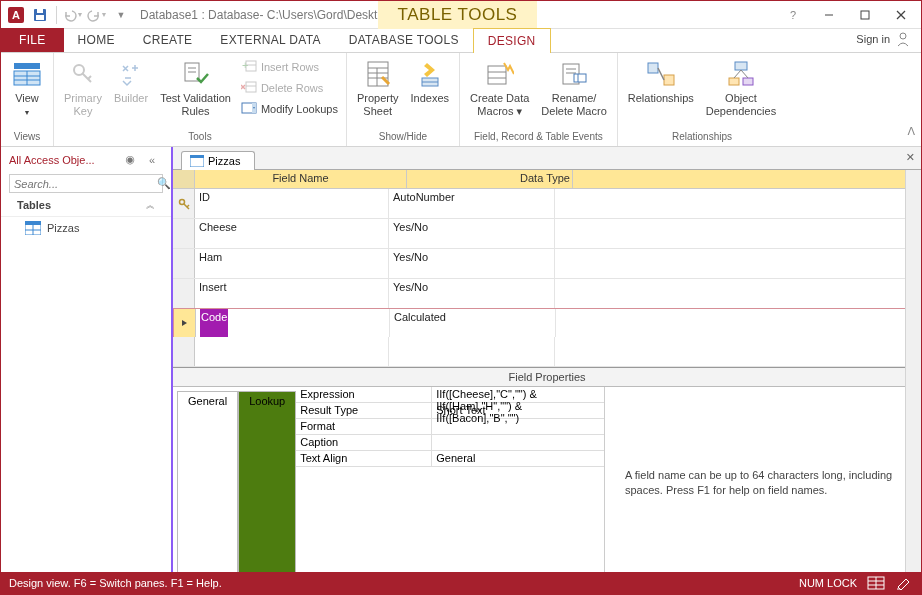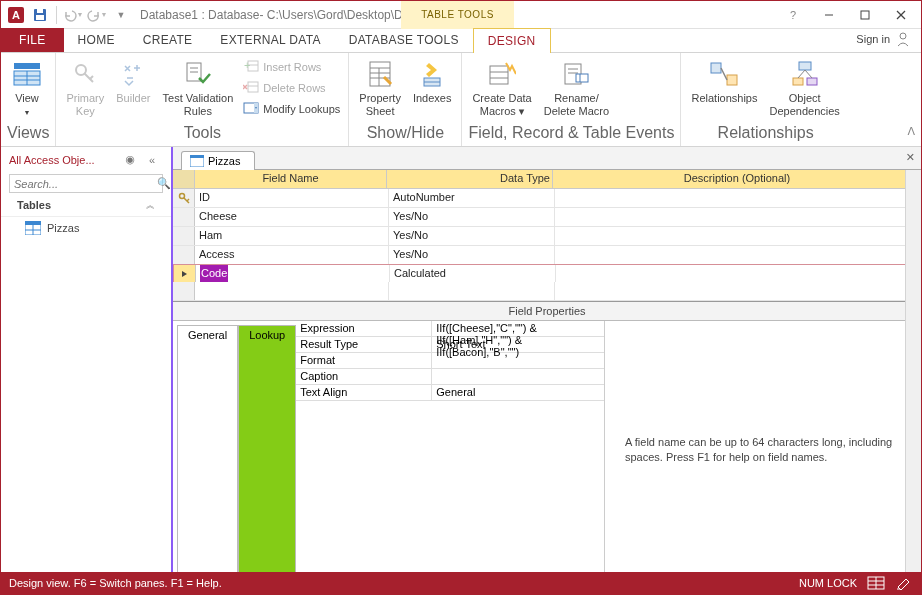--- a/index.html
+++ b/index.html
@@ -3,33 +3,33 @@
 <meta charset="utf-8">
 <style>
 *{margin:0;padding:0;box-sizing:border-box;font-family:"Segoe UI",Tahoma,sans-serif;font-size:11px;-webkit-font-smoothing:antialiased}
 body{width:922px;height:595px;background:#fff;overflow:hidden;border:1px solid #a6202d;position:relative}
 
 .titlebar{height:28px;background:#fff;border-bottom:1px solid #e1e1e1;display:flex;align-items:center;padding:0 2px}
 .qat{display:flex;align-items:center;gap:2px;padding-left:2px}
 .qat-btn{width:22px;height:22px;display:flex;align-items:center;justify-content:center;color:#a6202d}
 .qat-sep{width:1px;height:18px;background:#d4d4d4;margin:0 3px}
 .title-text{flex:1;text-align:left;color:#777;font-size:12px;padding-left:8px;white-space:nowrap;overflow:hidden}
-.contextual{background:#fff3c7;color:#7a6200;padding:4px 20px;font-size:10px;letter-spacing:.5px;font-weight:400;height:28px;display:flex;align-items:center}
+.contextual{background:#fff3c7;color:#7a6200;padding:4px 20px;font-size:17px;letter-spacing:.5px;font-weight:400;height:28px;display:flex;align-items:center}
 .win-btn{width:36px;height:24px;display:flex;align-items:center;justify-content:center;color:#666}
 
 .tabs{height:24px;background:#fff;display:flex;align-items:flex-end;border-bottom:1px solid #d4d4d4;position:relative}
 .tab{padding:5px 14px;font-size:12px;color:#444;cursor:pointer;letter-spacing:.3px}
 .tab.file{background:#a6202d;color:#fff;padding:5px 18px}
 .tab.active{background:#fff;color:#a6202d;border:1px solid #e8c550;border-bottom:none;margin-bottom:-1px;background:#fff}
 .signin{margin-left:auto;padding:5px 10px;color:#444;display:flex;align-items:center;gap:5px}
 
 .ribbon{height:94px;background:#fff;border-bottom:1px solid #d4d4d4;display:flex}
 .group{border-right:1px solid #e1e1e1;padding:3px 6px 2px;display:flex;flex-direction:column;justify-content:space-between}
 .group-body{display:flex;align-items:flex-start;gap:4px;flex:1}
-.group-label{text-align:center;font-size:16px;color:#666;padding:2px 0}
+.group-label{text-align:center;font-size:10px;color:#666;padding:2px 0}
 .bigbtn{display:flex;flex-direction:column;align-items:center;justify-content:flex-start;padding:2px 4px;min-width:36px;gap:2px}
 .bigbtn .ico{width:32px;height:32px;display:flex;align-items:center;justify-content:center}
 .bigbtn .lbl{font-size:11px;text-align:center;line-height:1.15;color:#444}
 .smallrow{display:flex;align-items:center;gap:4px;padding:1px 2px;color:#444}
 .smallrow .ico{width:16px;height:16px}
 .disabled{opacity:.45}
 
 .main{display:flex;height:432px}
 .navpane{width:172px;border-right:2px solid #8b5cf6;background:#fff;display:flex;flex-direction:column}
 .nav-header{display:flex;align-items:center;padding:6px 8px;font-size:16px;color:#a6202d}
@@ -39,38 +39,38 @@
 .nav-group{padding:4px 16px;font-size:12px;color:#444;border-bottom:1px solid #eee;display:flex;justify-content:space-between}
 .nav-item{padding:4px 8px 4px 24px;display:flex;align-items:center;gap:6px;color:#444}
 
 .design{flex:1;display:flex;flex-direction:column;background:#f3f3f3;position:relative}
 .obj-tab{height:23px;background:#f3f3f3;display:flex;align-items:flex-end;padding-left:8px;border-bottom:1px solid #ababab;position:relative}
 .obj-tab-item{background:#fff;border:1px solid #ababab;border-bottom:none;padding:3px 14px 3px 8px;border-radius:3px 3px 0 0;display:flex;align-items:center;gap:4px;font-size:11px;margin-bottom:-1px}
 .obj-close{position:absolute;right:6px;top:4px;color:#666;cursor:pointer}
 .grid-wrap{background:#fff;border-bottom:1px solid #999}
 .grid-head{display:flex;background:#ffe796;border-bottom:1px solid #c9c9c9;height:19px}
 .rowsel{width:22px;border-right:1px solid #c9c9c9;background:#eedfa8;display:flex;align-items:center;justify-content:center}
-.col-fn{width:192px;border-right:1px solid #c9c9c9;text-align:center;padding:2px;color:#333}
+.col-fn{width:212px;border-right:1px solid #c9c9c9;text-align:center;padding:2px;color:#333}
 .col-dt{width:166px;border-right:1px solid #c9c9c9;text-align:right;padding:2px;color:#333}
 .col-desc{flex:1;text-align:center;padding:2px;color:#333}
-.grid-row{display:flex;border-bottom:1px solid #e4e4e4;height:19px;background:#fff}
+.grid-row{display:flex;border-bottom:1px solid #e4e4e4;height:30px;background:#fff}
 .grid-row .rowsel{background:#f0f0f0;border-right:1px solid #c9c9c9}
 .grid-row.sel{border:1px solid #d68f97;margin:-1px 0}
 .grid-row.sel .rowsel{background:#ffe796}
 .cell{padding:2px 4px;border-right:1px solid #e4e4e4;color:#222;overflow:hidden}
 .cell.fn{width:194px}
 .cell.dt{width:166px}
 .cell.desc{flex:1}
 .code-cell{background:#a21caf;color:#fff;display:inline;padding:16px 1px}
 .scrollv{width:16px;background:#f0f0f0;border-left:1px solid #d4d4d4;position:absolute;right:0;top:23px;bottom:0}
 
 .fp-label{text-align:center;color:#444;padding:3px;font-size:11px;background:#f3f3f3}
 .fp-wrap{display:flex;flex:1;background:#fff;border-top:1px solid #bbb}
 .fp-tabs{display:flex;padding:4px 0 0 4px;background:#fff;border-bottom:1px solid #bbb}
-.fp-tab{padding:3px 10px;border:1px solid #bbb;margin-bottom:-1px;background:#84cc16;font-size:11px}
+.fp-tab{padding:3px 10px;border:1px solid #bbb;margin-bottom:-1px;background:#4d7c0f;font-size:11px}
 .fp-tab.active{background:#fff;border-bottom-color:#fff}
 .fp-left{width:432px;display:flex;flex-direction:row;border-right:1px solid #ccc}
 .fp-table{flex:1}
 .fp-row{display:flex;border-bottom:1px solid #ddd;height:16px}
 .fp-row .k{width:136px;border-right:1px solid #ddd;padding:1px 4px;background:#fff}
 .fp-row .v{flex:1;padding:1px 4px}
 .fp-right{flex:1;display:flex;align-items:center;justify-content:center;padding:20px;text-align:left;color:#444;font-size:11px;line-height:1.4}
 
 .status{position:absolute;left:0;right:0;bottom:0;height:22px;background:#a6202d;color:#fff;display:flex;align-items:center;padding:0 8px;font-size:11px}
 .status .right{margin-left:auto;display:flex;align-items:center;gap:10px}
@@ -361,21 +361,20 @@
           </svg>
           <span>Pizzas</span>
         </div>
       <div class="obj-close">✕</div>
     </div>
     <div class="grid-wrap">
       <div class="grid-head">
         <div class="rowsel"></div>
         <div class="col-fn">Field Name</div>
         <div class="col-dt">Data Type</div>
-        <div class="col-desc">Description (Optional)</div>
       </div>
       <div id="grid-rows">
           <div class="grid-row">
             <div class="rowsel">
               <svg width="12" height="12">
                 <circle cx="4" cy="4" r="2.5" fill="none" stroke="#b89535" stroke-width="1.5"></circle>
                 <line x1="6" y1="6" x2="11" y2="11" stroke="#b89535" stroke-width="1.5"></line>
                 <line x1="9" y1="9" x2="11" y2="7" stroke="#b89535" stroke-width="1.5"></line>
               </svg>
             </div>
@@ -390,21 +389,21 @@
             <div class="cell desc"></div>
           </div>
           <div class="grid-row">
             <div class="rowsel"></div>
             <div class="cell fn">Ham</div>
             <div class="cell dt">Yes/No</div>
             <div class="cell desc"></div>
           </div>
           <div class="grid-row">
             <div class="rowsel"></div>
-            <div class="cell fn">Access</div>
+            <div class="cell fn">Insert</div>
             <div class="cell dt">Yes/No</div>
             <div class="cell desc"></div>
           </div>
           <div class="grid-row sel">
             <div class="rowsel">
               <svg width="10" height="10">
                 <path d="M2 2 L7 5 L2 8 Z" fill="#444"></path>
               </svg>
             </div>
             <div class="cell fn"><span class="code-cell">Code</span></div>

